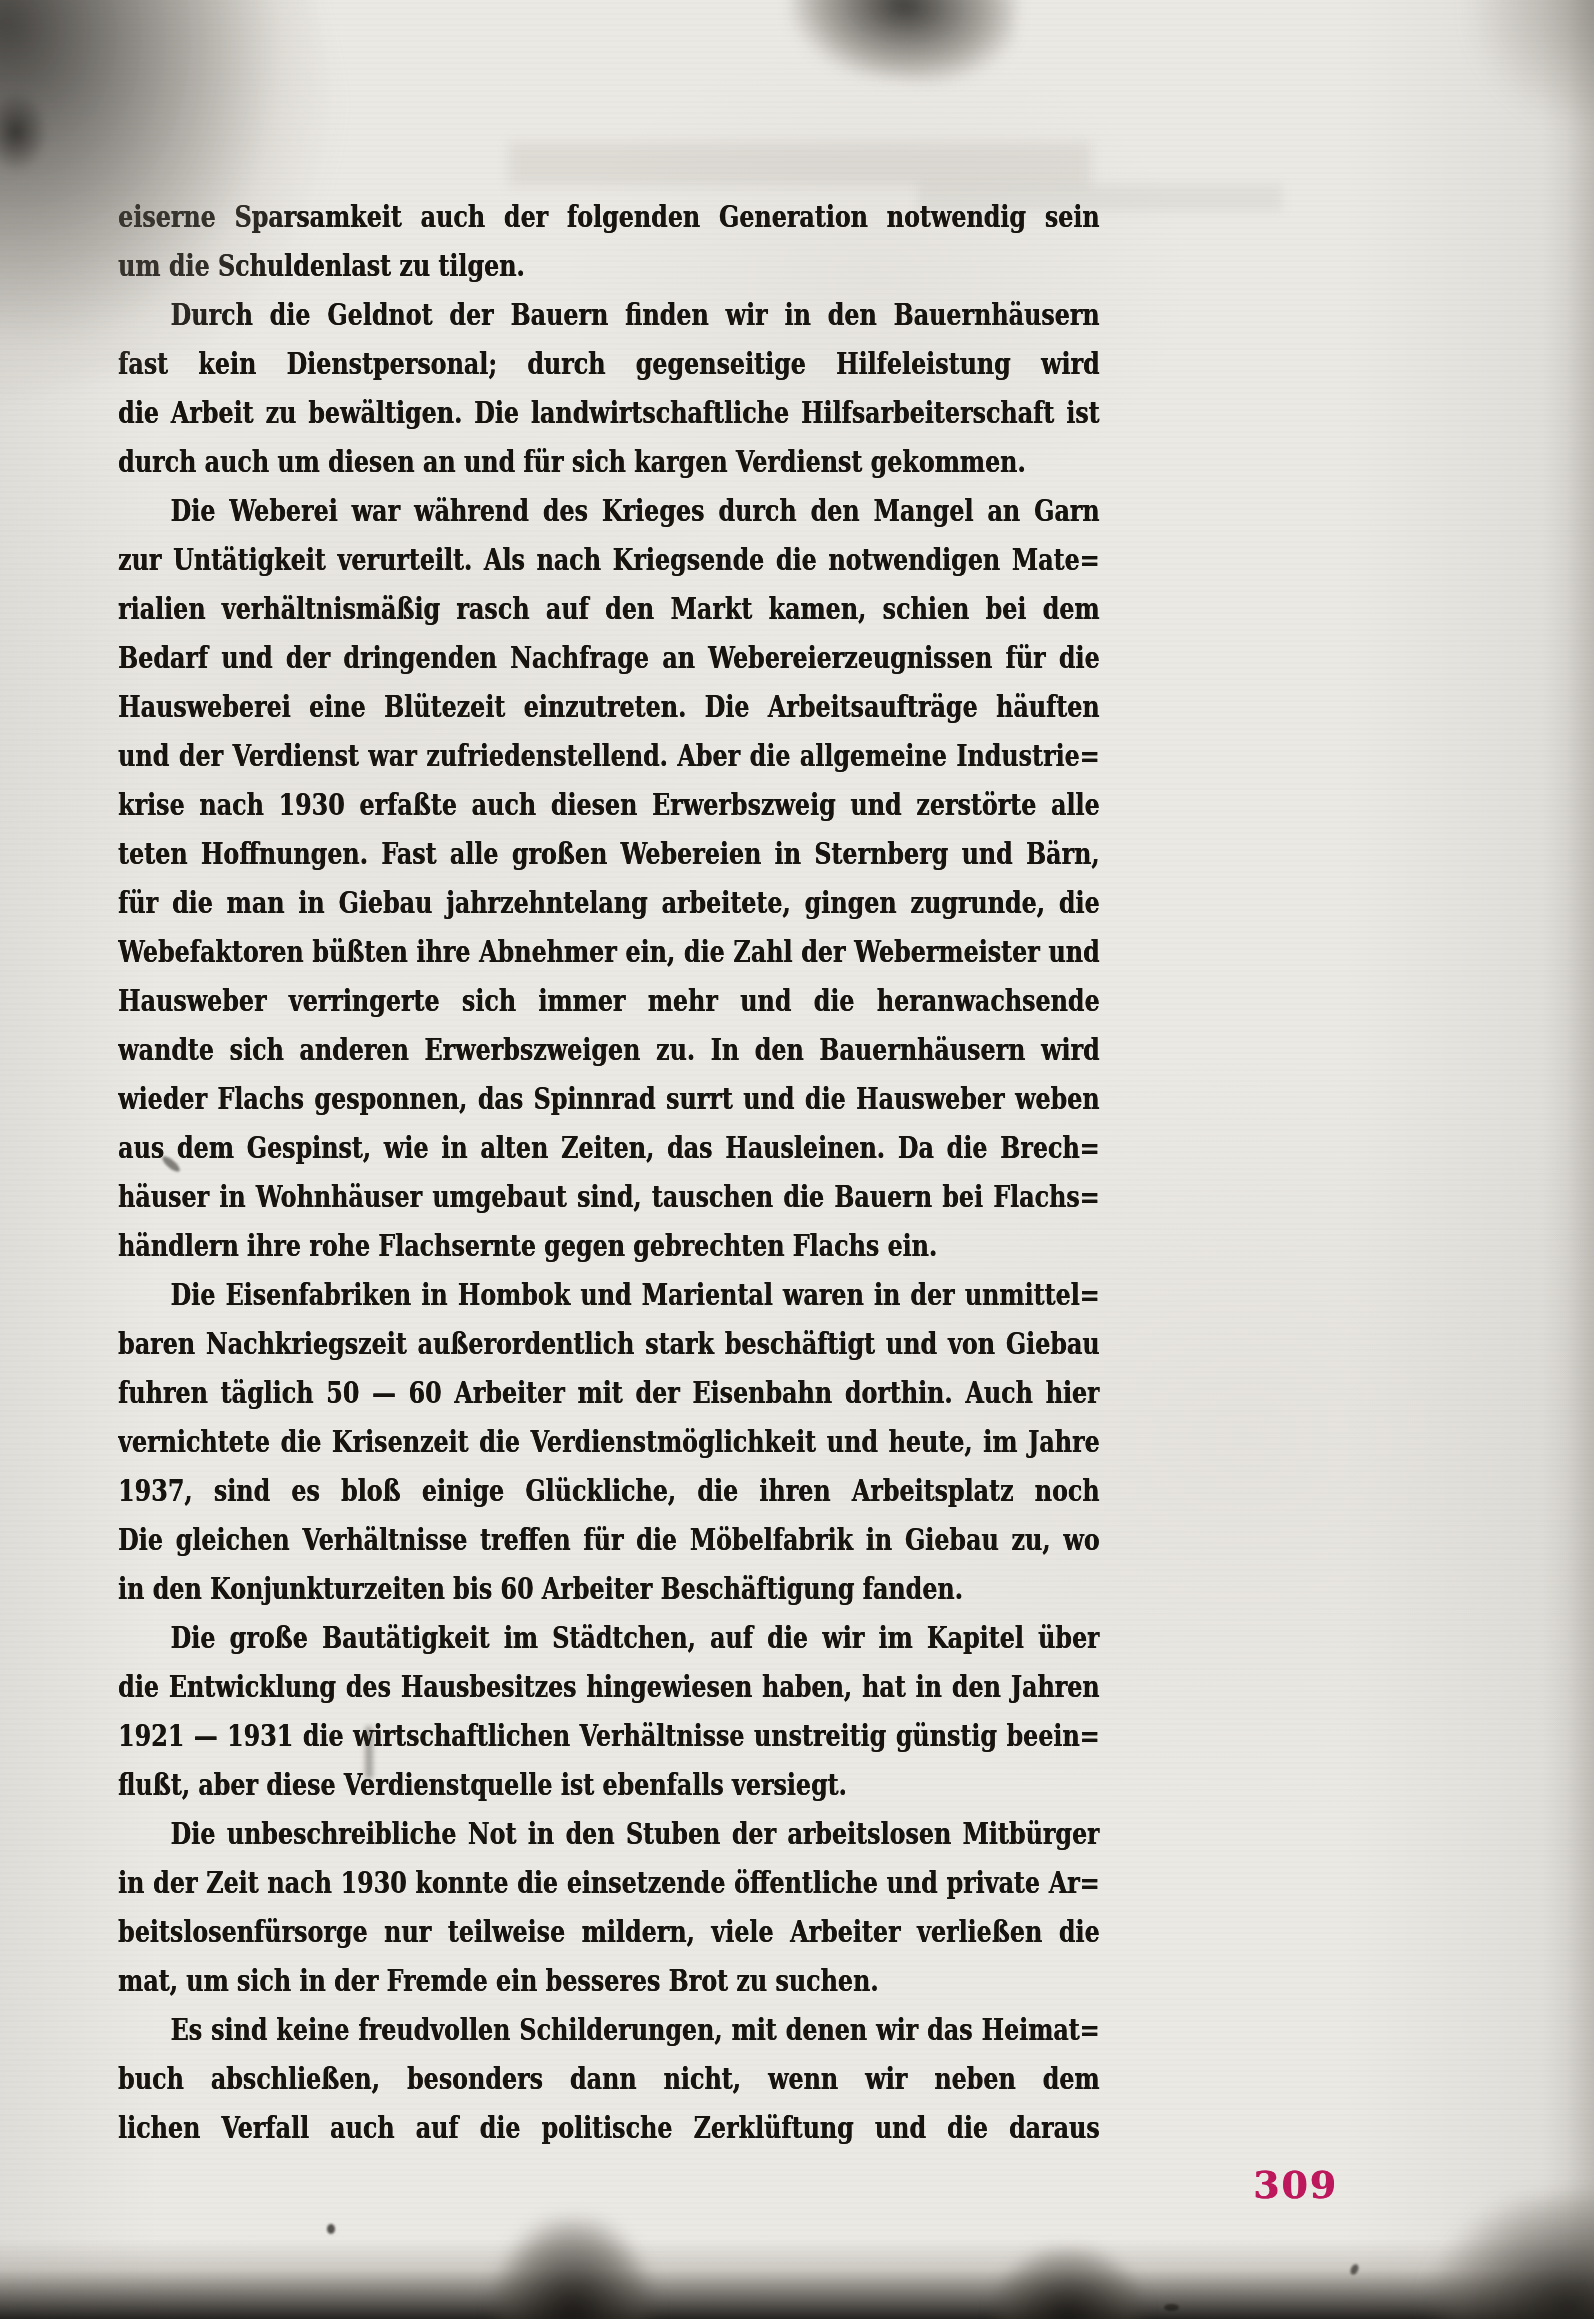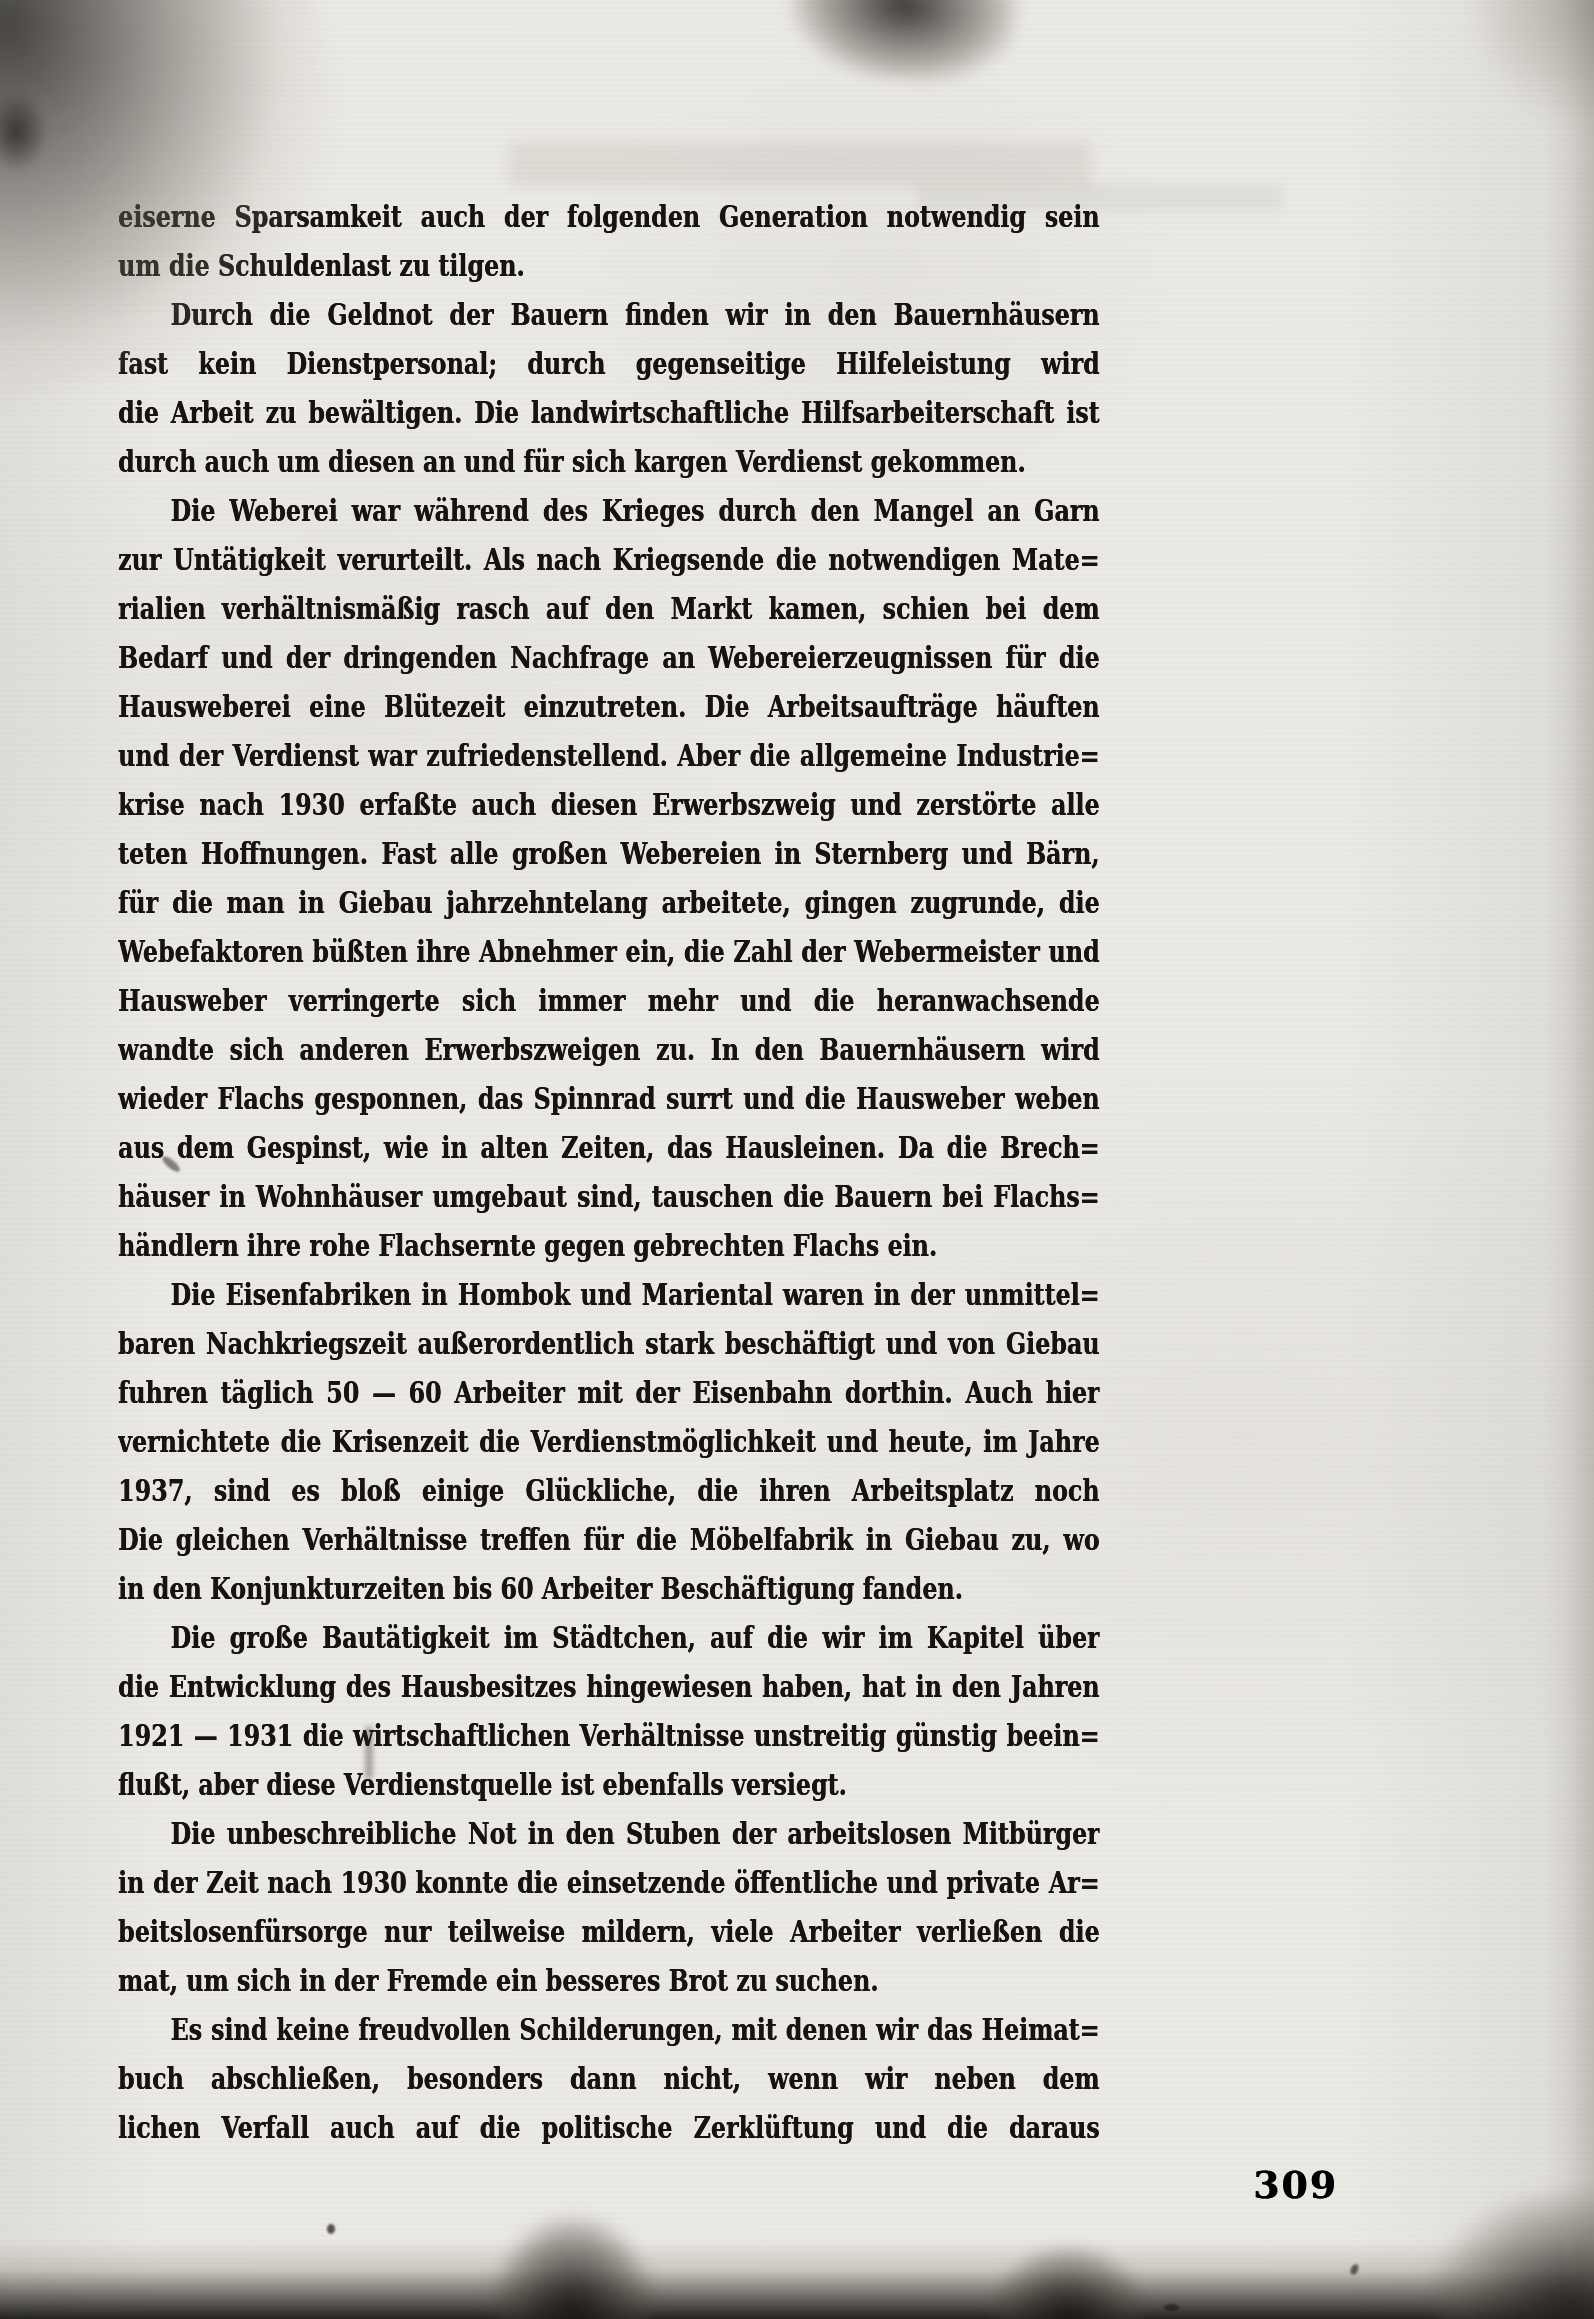--- a/index.html
+++ b/index.html
@@ -91,21 +91,21 @@
   }
   .line{
     height:49px;line-height:49px;overflow:hidden;
     text-align:justify;text-align-last:justify;-moz-text-align-last:justify;
     white-space:normal;
   }
   .line.indent{text-indent:64px;}
   .line.end{text-align-last:left;-moz-text-align-last:left;}
   .page-number{
     position:absolute;left:1253px;top:2162px;
-    color:#000000;font-size:38px;font-weight:bold;letter-spacing:1.8px;
+    color:#be185d;font-size:38px;font-weight:bold;letter-spacing:1.8px;
     text-shadow:0.4px 0 0 currentColor;
   }
 </style>
 </head>
 <body>
 
 <div style="position:absolute;inset:0;">
   <div class="paper-texture"></div>
 
   <div class="bleed-bar1"></div>

